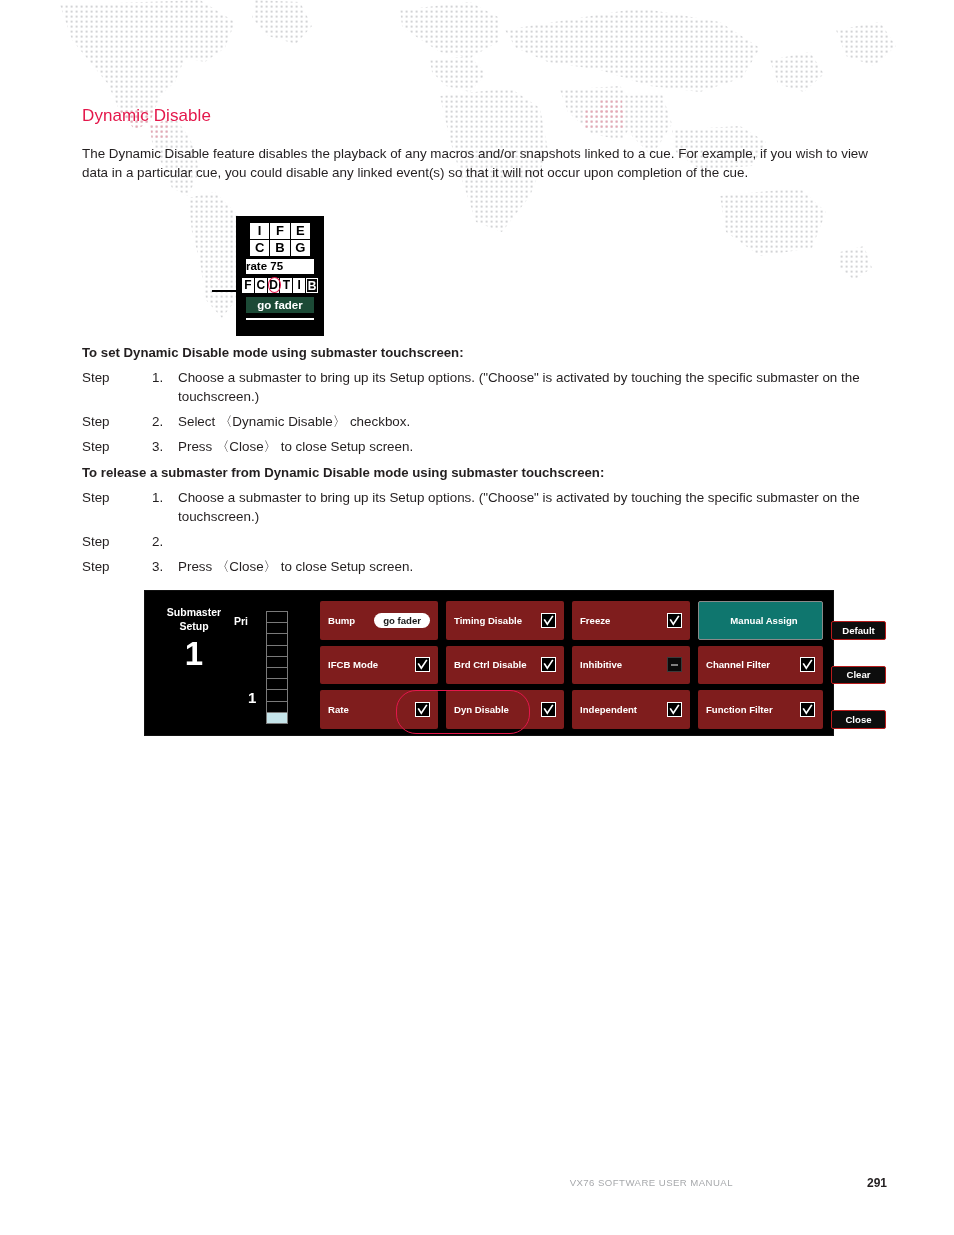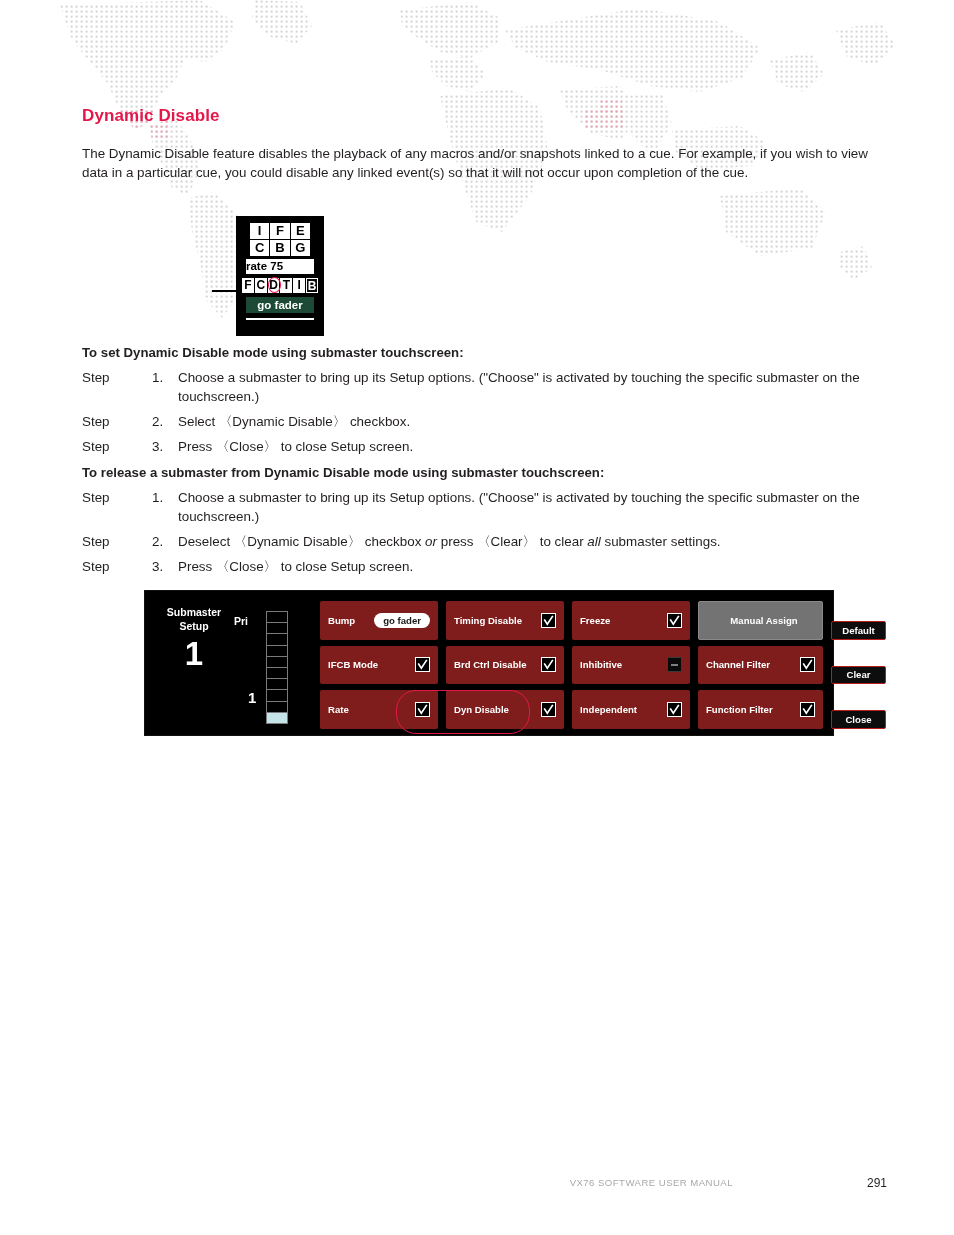--- a/index.html
+++ b/index.html
@@ -33,21 +33,21 @@
     position: relative;
     z-index: 2;
     padding: 0;
   }
 
   .h-section {
     position: absolute;
     left: 82px;
     top: 106px;
     font-size: 17px;
-    font-weight: bold;
+    font-weight: normal;
     letter-spacing: 0.1px;
     color: #E4174B;
     font-family: "Liberation Sans", sans-serif;
   }
 
   .body-para {
     position: absolute;
     left: 82px;
     top: 145px;
     width: 810px;
@@ -294,21 +294,21 @@
     display: flex;
     align-items: center;
     position: relative;
     padding: 0 8px;
     font-size: 9.6px;
     font-weight: bold;
     box-sizing: border-box;
     font-family: "Liberation Sans", sans-serif;
   }
   .btn.outlined {
-    background: #737373;
+    background: #0f766e;
     border: 1px solid #8a8a8a;
     justify-content: center;
     padding-left: 15px;
   }
   .btn.small-outlined {
     background: #0d0d0d;
     border: 1px solid #b91c1c;
     justify-content: center;
     padding: 0 11px;
     margin-top: 20px;
@@ -379,21 +379,21 @@
     font-size: 9.6px;
     font-weight: normal;
     letter-spacing: 0.45px;
     color: #a7a9ac;
   }
   .footer-page {
     position: absolute;
     right: 67px;
     top: 1176px;
     font-size: 12px;
-    font-weight: normal;
+    font-weight: bold;
     color: #231f20;
   }
 </style>
 </head>
 <body>
 
 <svg id="watermark" viewBox="0 0 954 330" xmlns="http://www.w3.org/2000/svg">
   <defs>
     <pattern id="dots" width="5" height="5" patternUnits="userSpaceOnUse">
       <rect x="0.6" y="0.6" width="2" height="2" fill="#d2d3d5"></rect>
@@ -500,23 +500,20 @@
 
   <div class="step-row" style="top:489px;">
     <span class="lbl">Step</span>
     <span class="num">1.</span>
     <span class="txt">Choose a submaster to bring up its Setup options. ("Choose" is activated by touching the specific submaster on the touchscreen.)</span>
   </div>
 
   <div class="step-row" style="top:533px;">
     <span class="lbl">Step</span>
     <span class="num">2.</span>
-    <span class="txt">
-      <span>Deselect 〈Dynamic Disable〉 checkbox </span><span class="ital">or</span><span> press 〈Clear〉 to clear </span><span class="ital">all</span><span> submaster settings.</span>
-    </span>
   </div>
 
   <div class="step-row" style="top:558px;">
     <span class="lbl">Step</span>
     <span class="num">3.</span>
     <span class="txt">Press 〈Close〉 to close Setup screen.</span>
   </div>
 
   <div class="panel">
     <div class="panel-inner">

